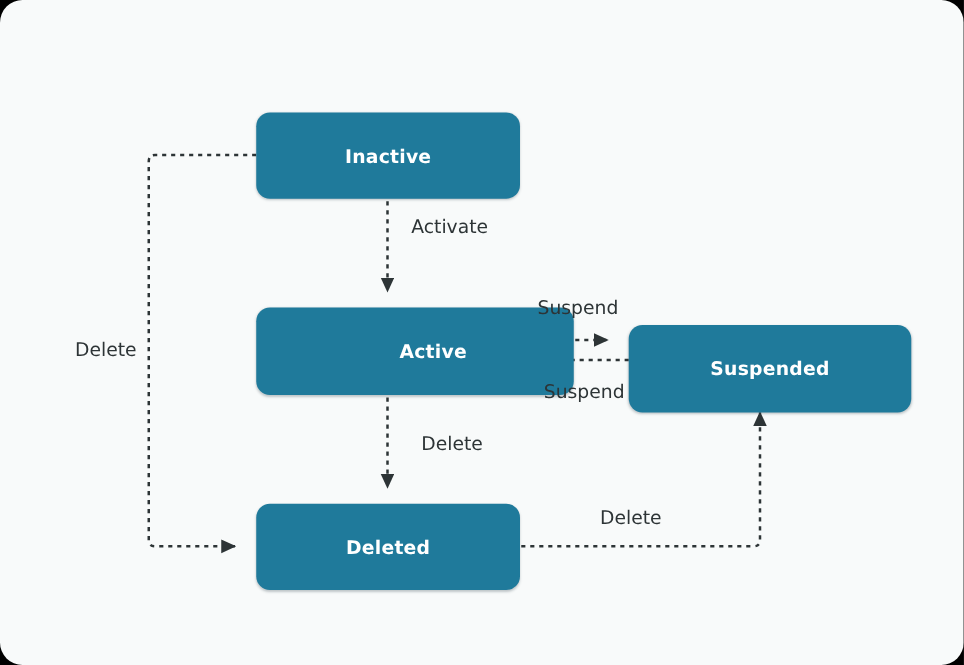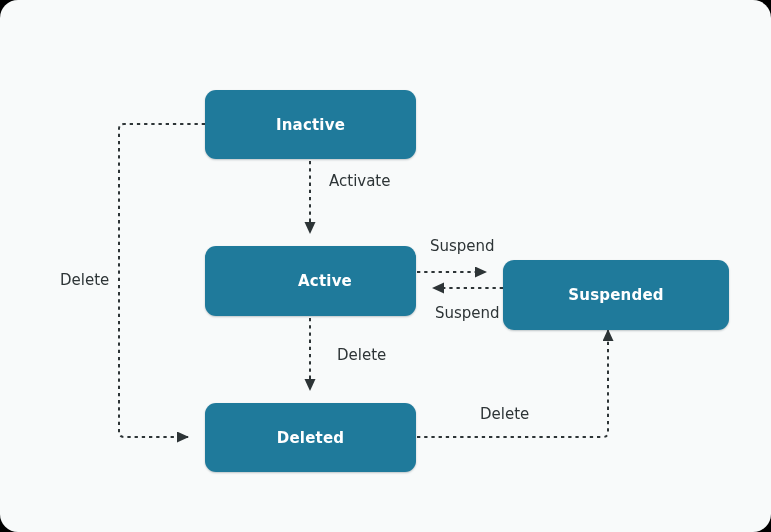--- a/index.html
+++ b/index.html
@@ -48,21 +48,21 @@
     border-radius: 11px;
     display: flex;
     align-items: center;
     justify-content: center;
     font-size: 15px;
     font-weight: 700;
     letter-spacing: 0.2px;
     box-shadow: 0 1px 2px rgba(20, 40, 50, 0.25);
   }
   .node-inactive  { left: 205px; top: 90px;  width: 211px; height: 69px; align-items: center; }
-  .node-active    { left: 205px; top: 246px; width: 211px; height: 70px; padding-left: 29px; }
+  .node-active    { left: 205px; top: 246px; width: 254px; height: 70px; padding-left: 29px; }
   .node-suspended { left: 503px; top: 260px; width: 226px; height: 70px; }
   .node-deleted   { left: 205px; top: 403px; width: 211px; height: 69px; text-align: right; }
   .edge-label {
     position: absolute;
     color: var(--label-text);
     font-size: 15px;
     line-height: 1.2;
     white-space: nowrap;
   }
   .label-activate      { left: 329px; top: 172px; }

